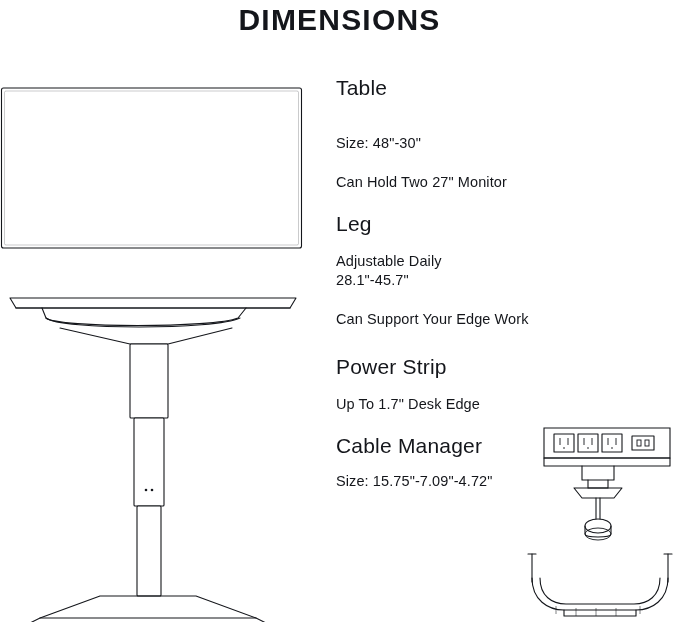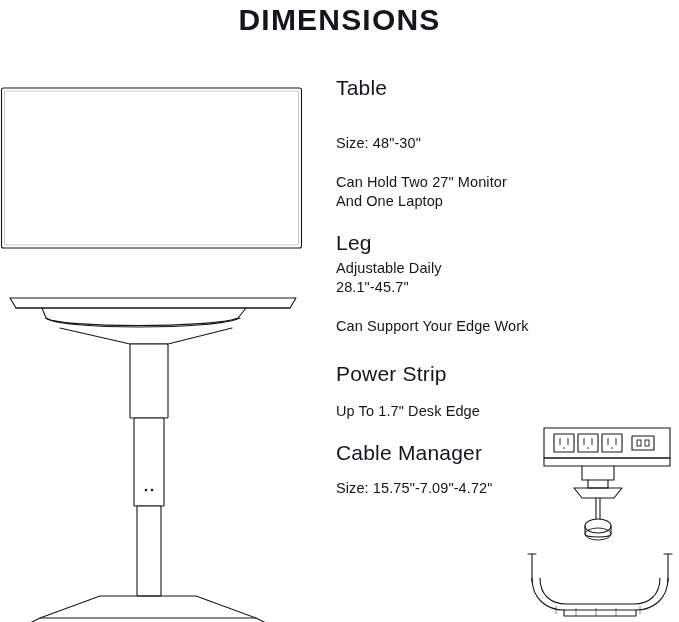--- a/index.html
+++ b/index.html
@@ -63,21 +63,21 @@
     letter-spacing: 0.1px;
   }
   .spec-line.tight {
     margin-bottom: 20px;
   }
 
   
   #block-table { margin-bottom: 10px; }
   #block-table .spec-heading { margin-bottom: 34px; }
   #block-leg { margin-top: 18px; }
-  #block-leg .spec-heading { margin-bottom: 4px; }
+  #block-leg .spec-heading { margin-bottom: 16px; }
   #block-power { margin-top: 26px; }
   #block-power .spec-heading { margin-bottom: 16px; }
   #block-cable { }
   #block-cable .spec-heading { margin-bottom: 14px; }
 
   
   .illus-power {
     position: absolute;
     left: 528px;
     top: 414px;
@@ -138,21 +138,20 @@
   </svg>
 </div>
 
 <div class="spec-col">
 
   <div class="spec-block" id="block-table">
     <h2 class="spec-heading">Table</h2>
     <p class="spec-line">Size: 48"-30"</p>
     <p class="spec-line tight">
       <span>Can Hold Two 27" Monitor</span><br>
-      <span>And One Laptop</span>
     </p>
   </div>
 
   <div class="spec-block" id="block-leg">
     <h2 class="spec-heading">Leg</h2>
     <p class="spec-line">
       <span>Adjustable Daily</span><br>
       <span>28.1"-45.7"</span>
     </p>
     <p class="spec-line">Can Support Your Edge Work</p>

